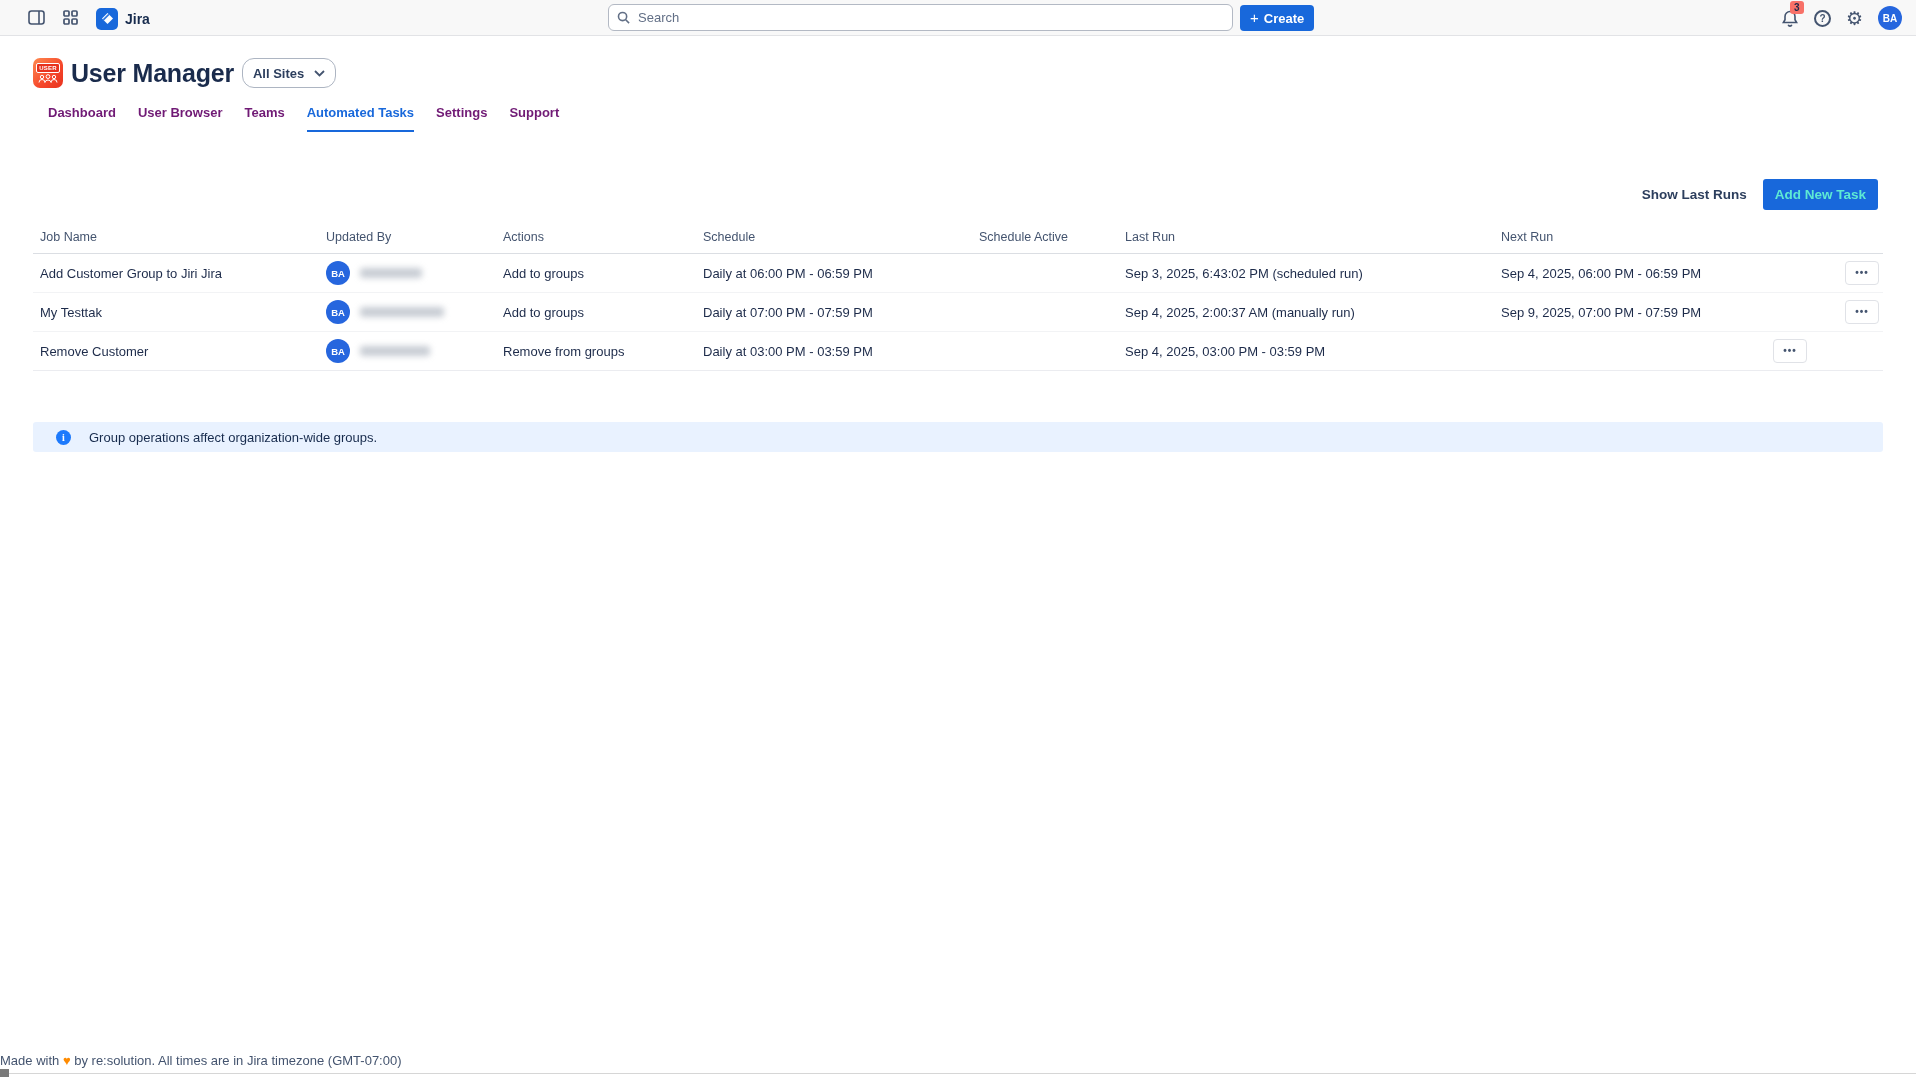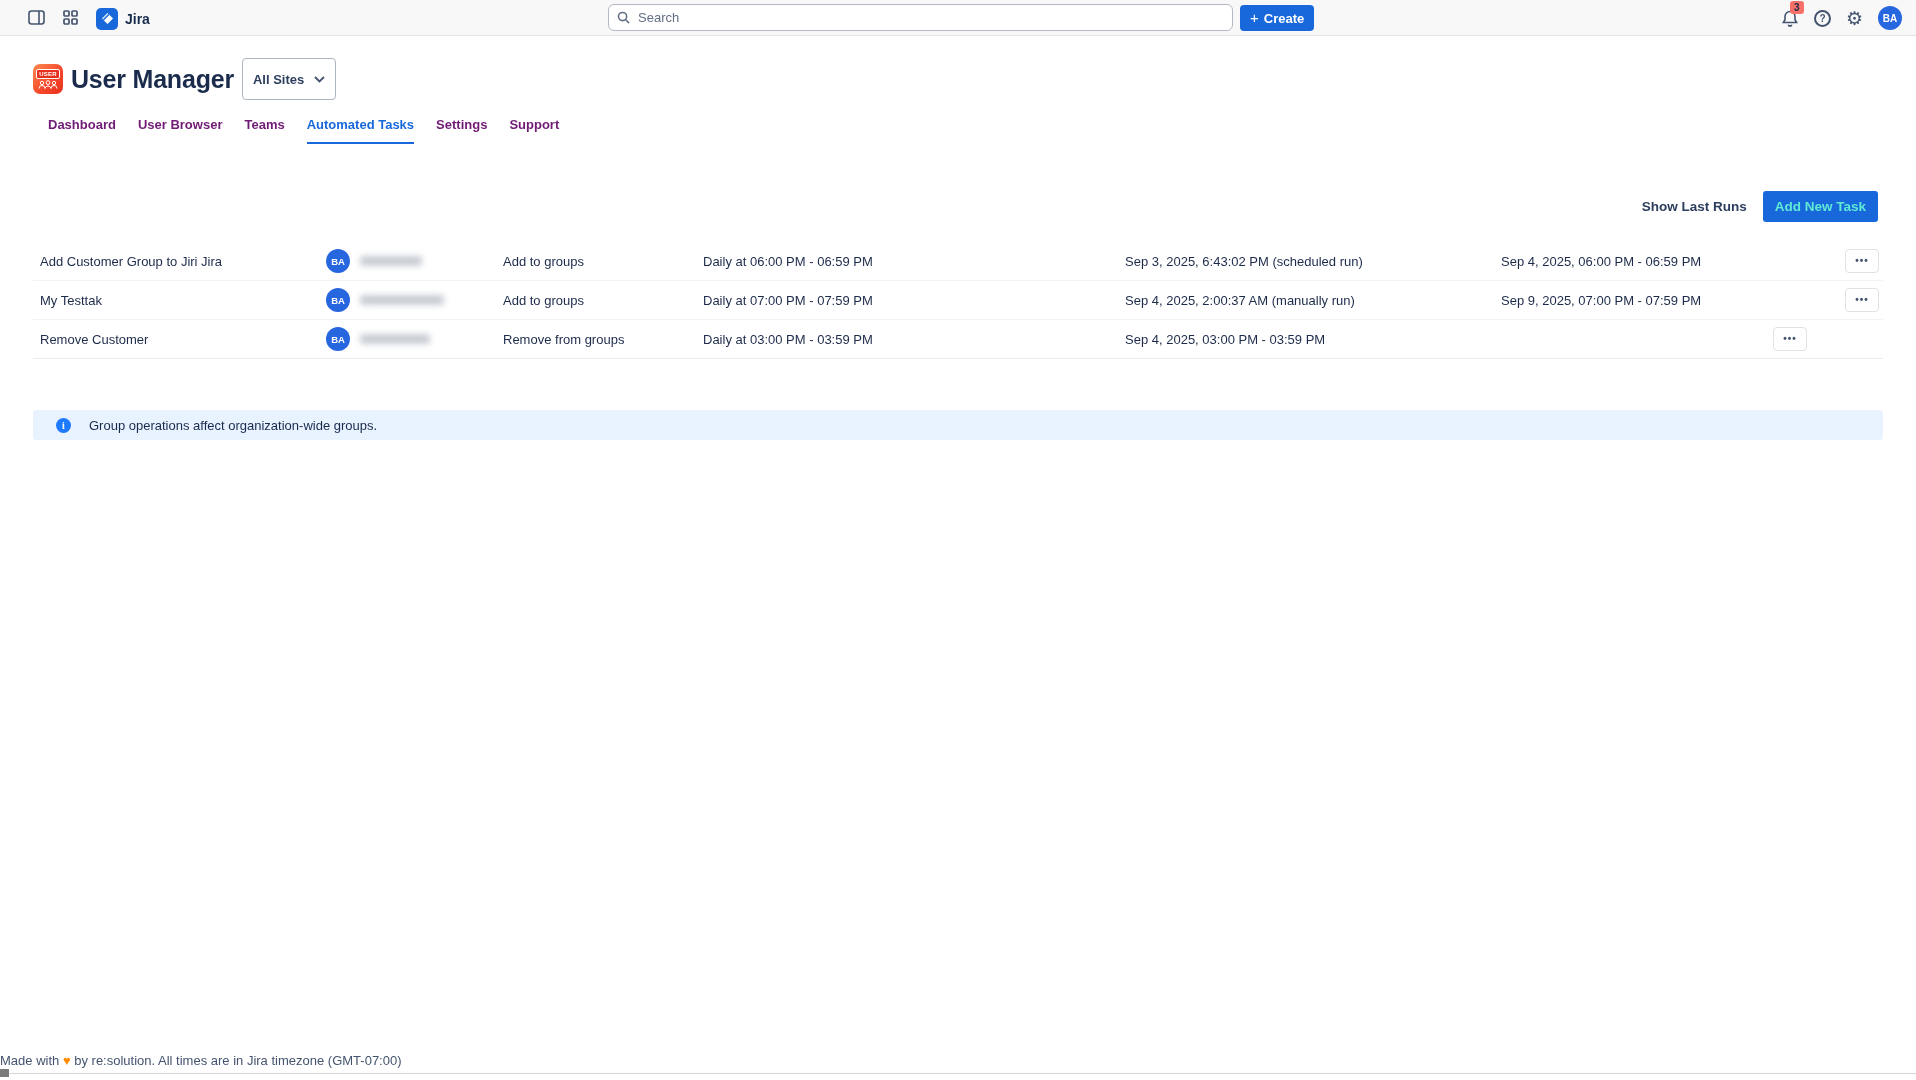--- a/index.html
+++ b/index.html
@@ -80,21 +80,21 @@
     background:linear-gradient(135deg,#FF8A50 0%,#F5462A 60%,#E8321E 100%);
     display:flex; flex-direction:column; align-items:center; justify-content:center;
     gap:1px; flex:none;
   }
   .um-badge{
     background:#E8321E; border:1px solid #ffffff; border-radius:2px;
     color:#fff; font-size:6px; font-weight:700; line-height:8px; padding:0 2px; letter-spacing:.2px;
   }
   .page-title{ font-size:25px; font-weight:700; color:#1A2B4C; letter-spacing:-.2px; }
   .site-select{
-    height:42px; background:#fff; border:1px solid #ADB5C2; border-radius:4px;
+    height:30px; background:#fff; border:1px solid #ADB5C2; border-radius:12px;
     display:flex; align-items:center; gap:10px; padding:0 10px; cursor:pointer;
     font-size:13px; font-weight:600; color:#2C3E5D;
   }
 
   
   .tabs{ display:flex; gap:22px; padding-left:48px; margin-top:17px; }
   .tab{
     font-size:13px; font-weight:600; color:#701a75; padding-bottom:10px; cursor:pointer;
     border-bottom:2px solid transparent;
   }
@@ -278,20 +278,30 @@
   <span class="tab">Settings</span>
   <span class="tab">Support</span>
 </div>
 
 <div class="toolbar">
   <button class="ghost-btn">Show Last Runs</button>
   <button class="primary-btn">Add New Task</button>
 </div>
 
 <div class="task-table">
+  <div class="trow thead">
+    <span class="cell">Job Name</span>
+    <span class="cell">Updated By</span>
+    <span class="cell">Actions</span>
+    <span class="cell">Schedule</span>
+    <span class="cell">Schedule Active</span>
+    <span class="cell">Last Run</span>
+    <span class="cell">Next Run</span>
+    <span class="cell"></span>
+  </div>
 
   <div class="trow tbody-row">
     <span class="cell job-link">Add Customer Group to Jiri Jira</span>
     <span class="cell ub-cell">
       <span class="row-avatar">
         <span>BA</span>
       </span>
       <span class="name-blur" style="width:62px;"></span>
     </span>
     <span class="cell">Add to groups</span>

